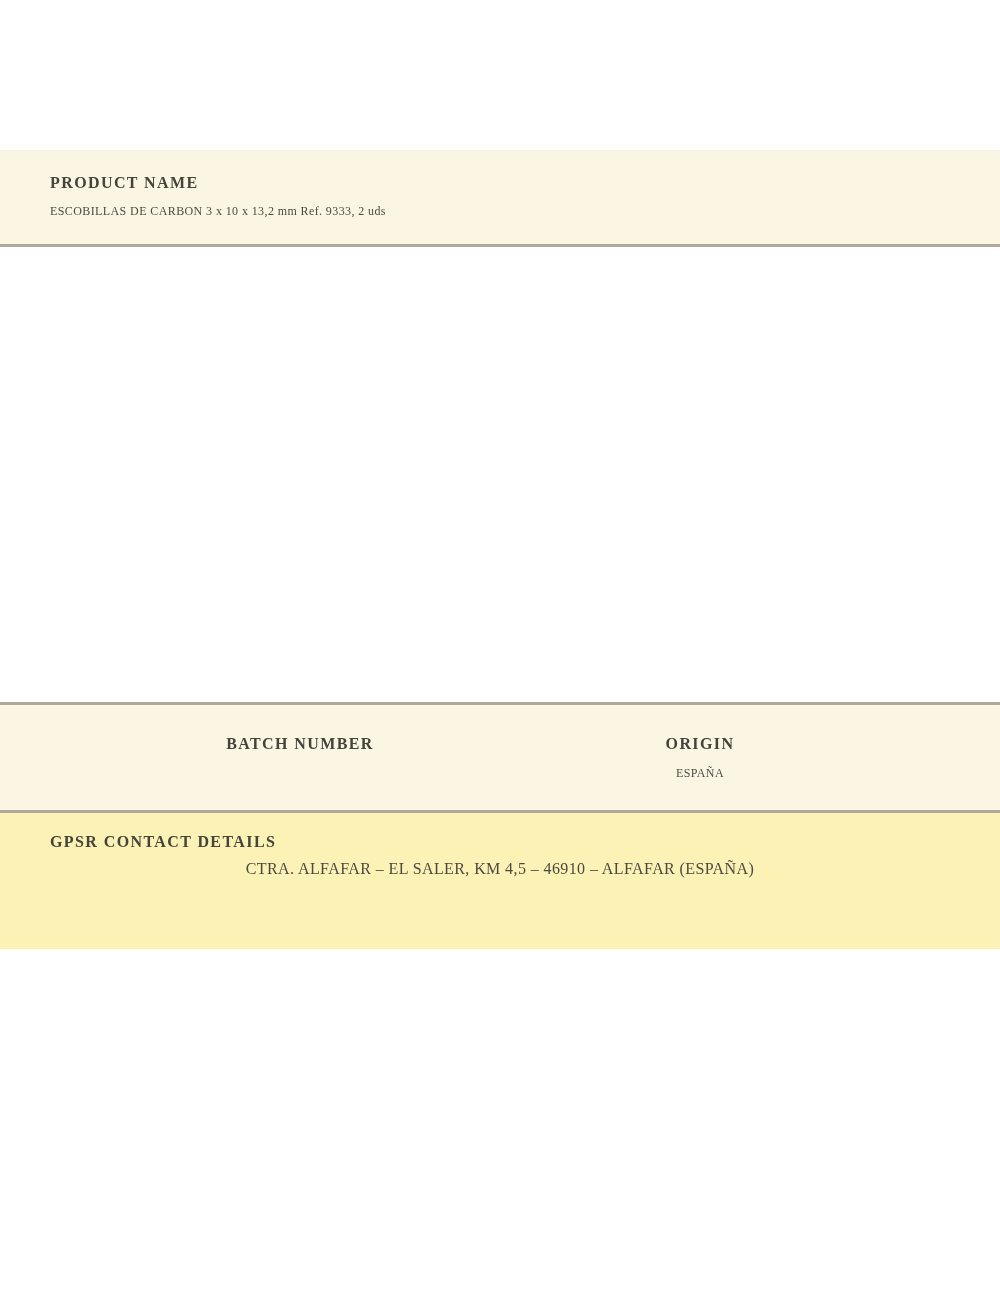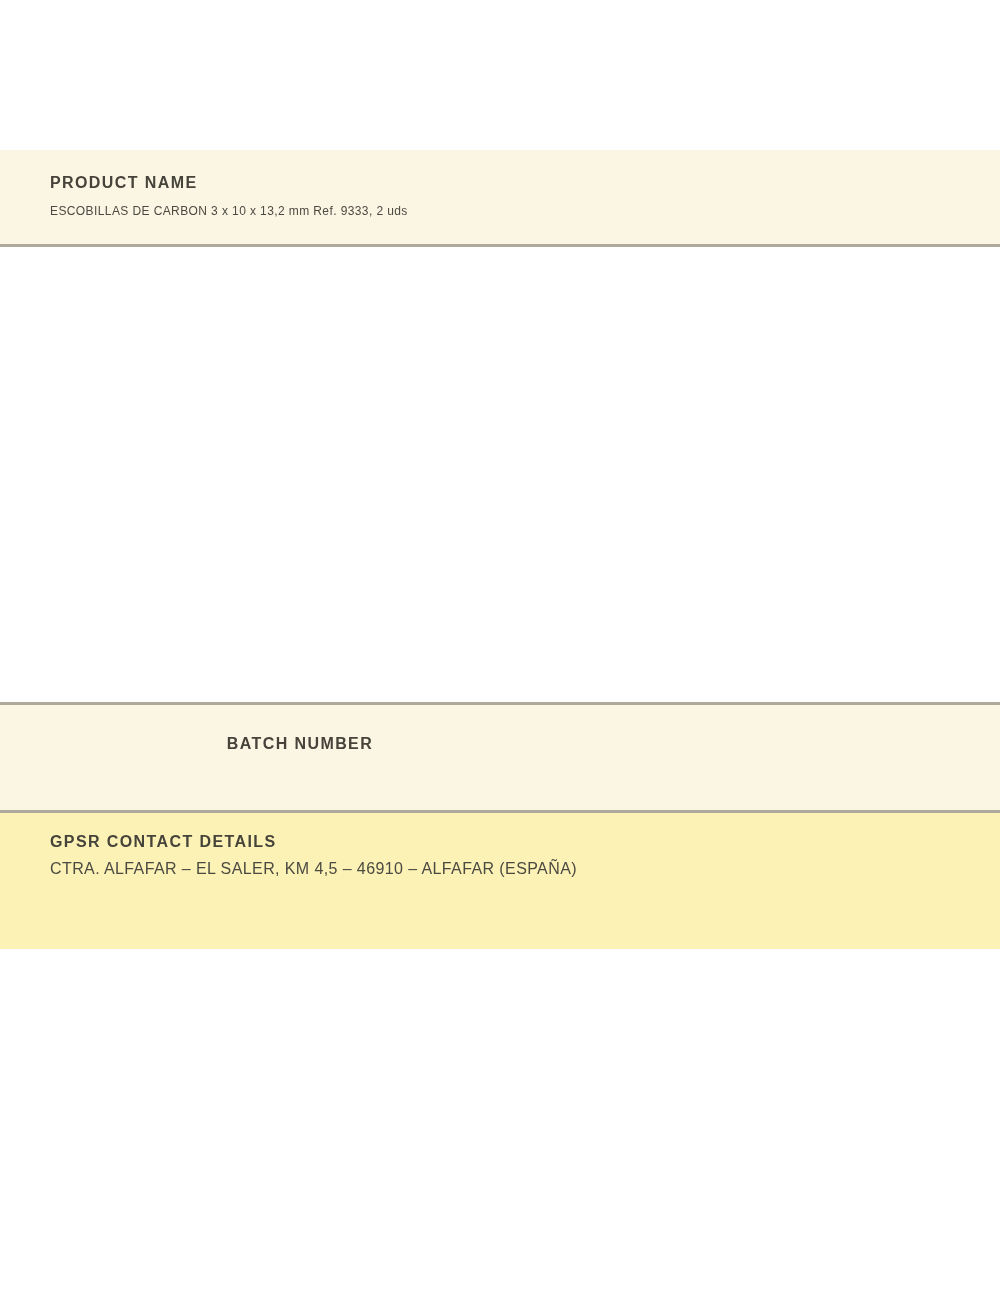--- a/index.html
+++ b/index.html
@@ -3,21 +3,21 @@
 <meta charset="utf-8">
 <style>
   :root {
     --section-bg-cream: #fbf6e3;
     --section-bg-yellow: #fcf2b5;
     --divider: #aea99a;
     --heading-text: #45433a;
     --value-text: #4b4a42;
     --page-bg: #ffffff;
   }
-  * { margin: 0; padding: 0; box-sizing: border-box; }
+  * { margin: 0; padding: 0; box-sizing: border-box; font-family: Liberation Serif, serif; }
   html, body {
     width: 1000px;
     background: var(--page-bg);
     font-family: "Liberation Sans", "DejaVu Sans", sans-serif;
   }
   .page {
     position: relative;
     width: 1000px;
     height: 1300px;
     background: var(--page-bg);
@@ -71,21 +71,21 @@
   .gpsr-section {
     background: var(--section-bg-yellow);
     padding: 18px 50px 69px 50px;
   }
   .gpsr-address {
     font-size: 16px;
     line-height: 22px;
     font-weight: 400;
     letter-spacing: 0.4px;
     color: var(--value-text);
-    text-align: left;
+    text-align: center;
     margin-top: 5px;
   }
 </style>
 </head>
 <body>
 
 <div class="page">
 
   <div class="top-spacer"></div>
 
@@ -101,20 +101,24 @@
   <section class="details-section">
     <div class="details-grid">
 
       <div class="cell">
         <div class="field-label">BATCH NUMBER</div>
         <div class="field-value"></div>
       </div>
 
 
 
+      <div class="cell">
+        <div class="field-label">ORIGIN</div>
+        <div class="field-value">ESPAÑA</div>
+      </div>
 
     </div>
   </section>
 
   <section class="gpsr-section">
     <div class="field-label">GPSR CONTACT DETAILS</div>
     <div class="gpsr-address">CTRA. ALFAFAR – EL SALER, KM 4,5 – 46910 – ALFAFAR (ESPAÑA)</div>
   </section>
 
   <div class="bottom-spacer"></div>

